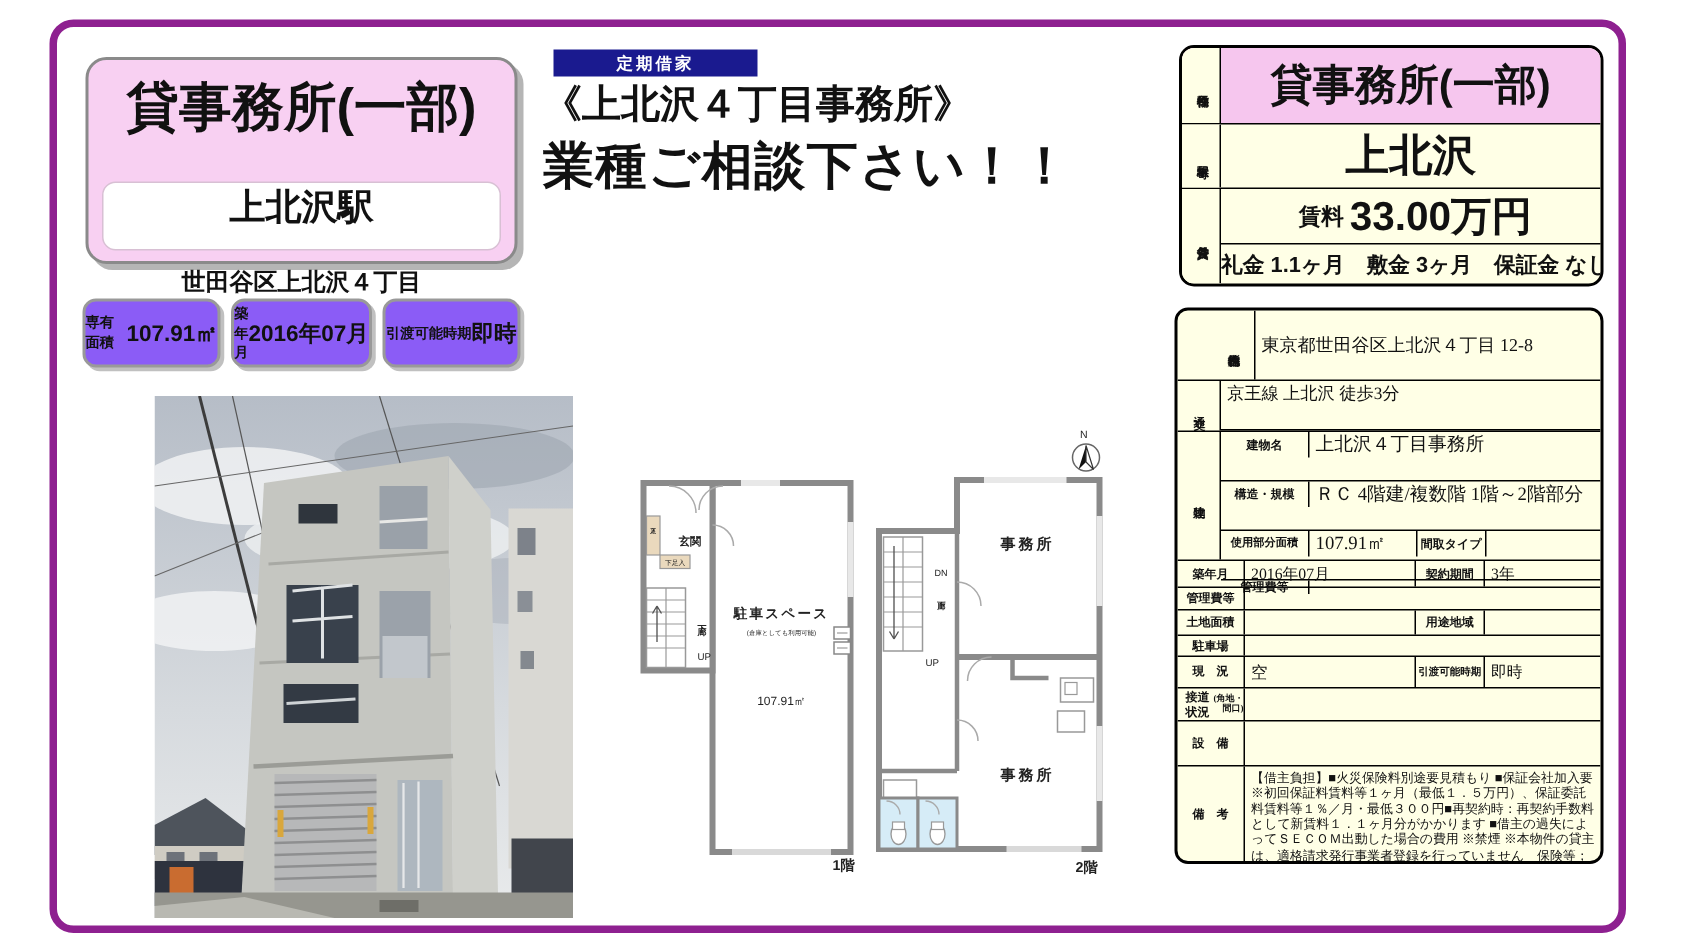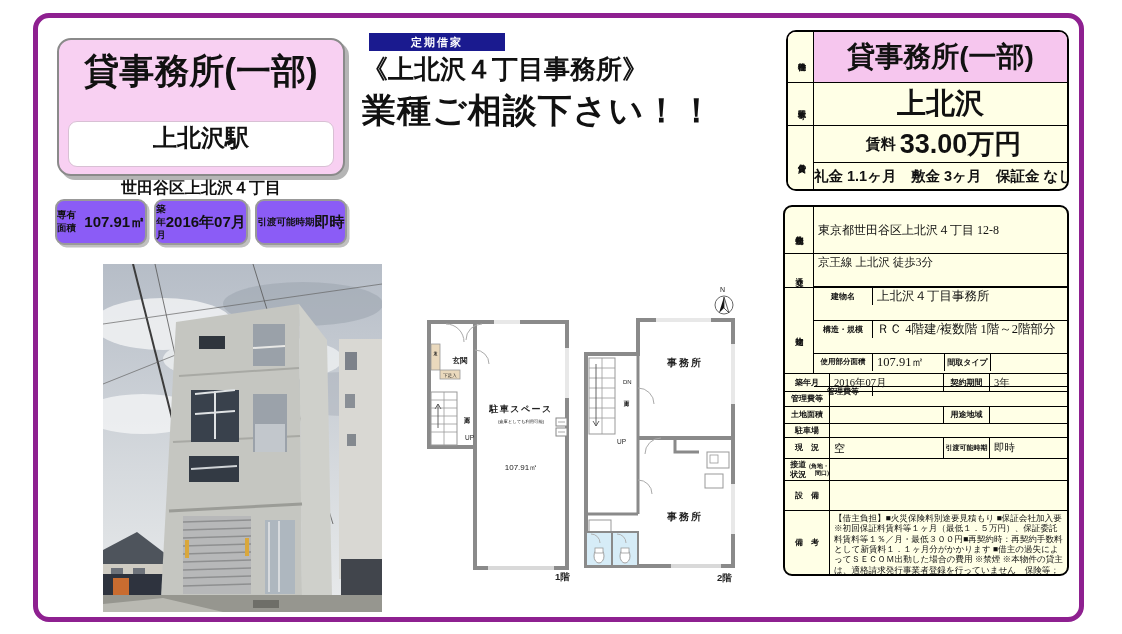--- a/index.html
+++ b/index.html
@@ -45,21 +45,21 @@
   .s-rent { height:36px; display:flex; align-items:center; justify-content:center; gap:4px; }
   .s-rent .rl { font-size:15px; font-weight:bold; }
   .s-rent .rv { font-size:27px; font-weight:bold; }
   .s-fees { height:27px; border-top:1.5px solid #000; display:flex; align-items:center; justify-content:center;
             font-size:14.5px; font-weight:bold; white-space:nowrap; }
 
   
   .dtable { left:783px; top:205px; width:286px; border:2px solid #000; border-radius:9px; overflow:hidden;
             background:#ffffe6; font-family:"Liberation Serif","DejaVu Serif",serif; }
   .drow { display:flex; border-top:1.5px solid #000; align-items:stretch; }
-  .drow:first-child { border-top:none; }
+  .drow:first-child { border-top:none;margin-left:23px; }
   .dlab { display:flex; align-items:center; justify-content:center; font-size:8px; font-weight:bold;
           font-family:Liberation Serif, serif; text-align:right; line-height:1.15; }
   .dlab.v { writing-mode:vertical-rl; text-orientation:upright; }
   .w28 { width:28px; min-width:28px; }
   .w44 { width:44px; min-width:44px; }
   .w58 { width:58px; min-width:58px; }
   .w46 { width:46px; min-width:46px; }
   .w78 { width:78px; min-width:78px; }
   .bL { border-left:1.5px solid #000; }
   .bT { border-top:1.5px solid #000;margin-top:15px; }

